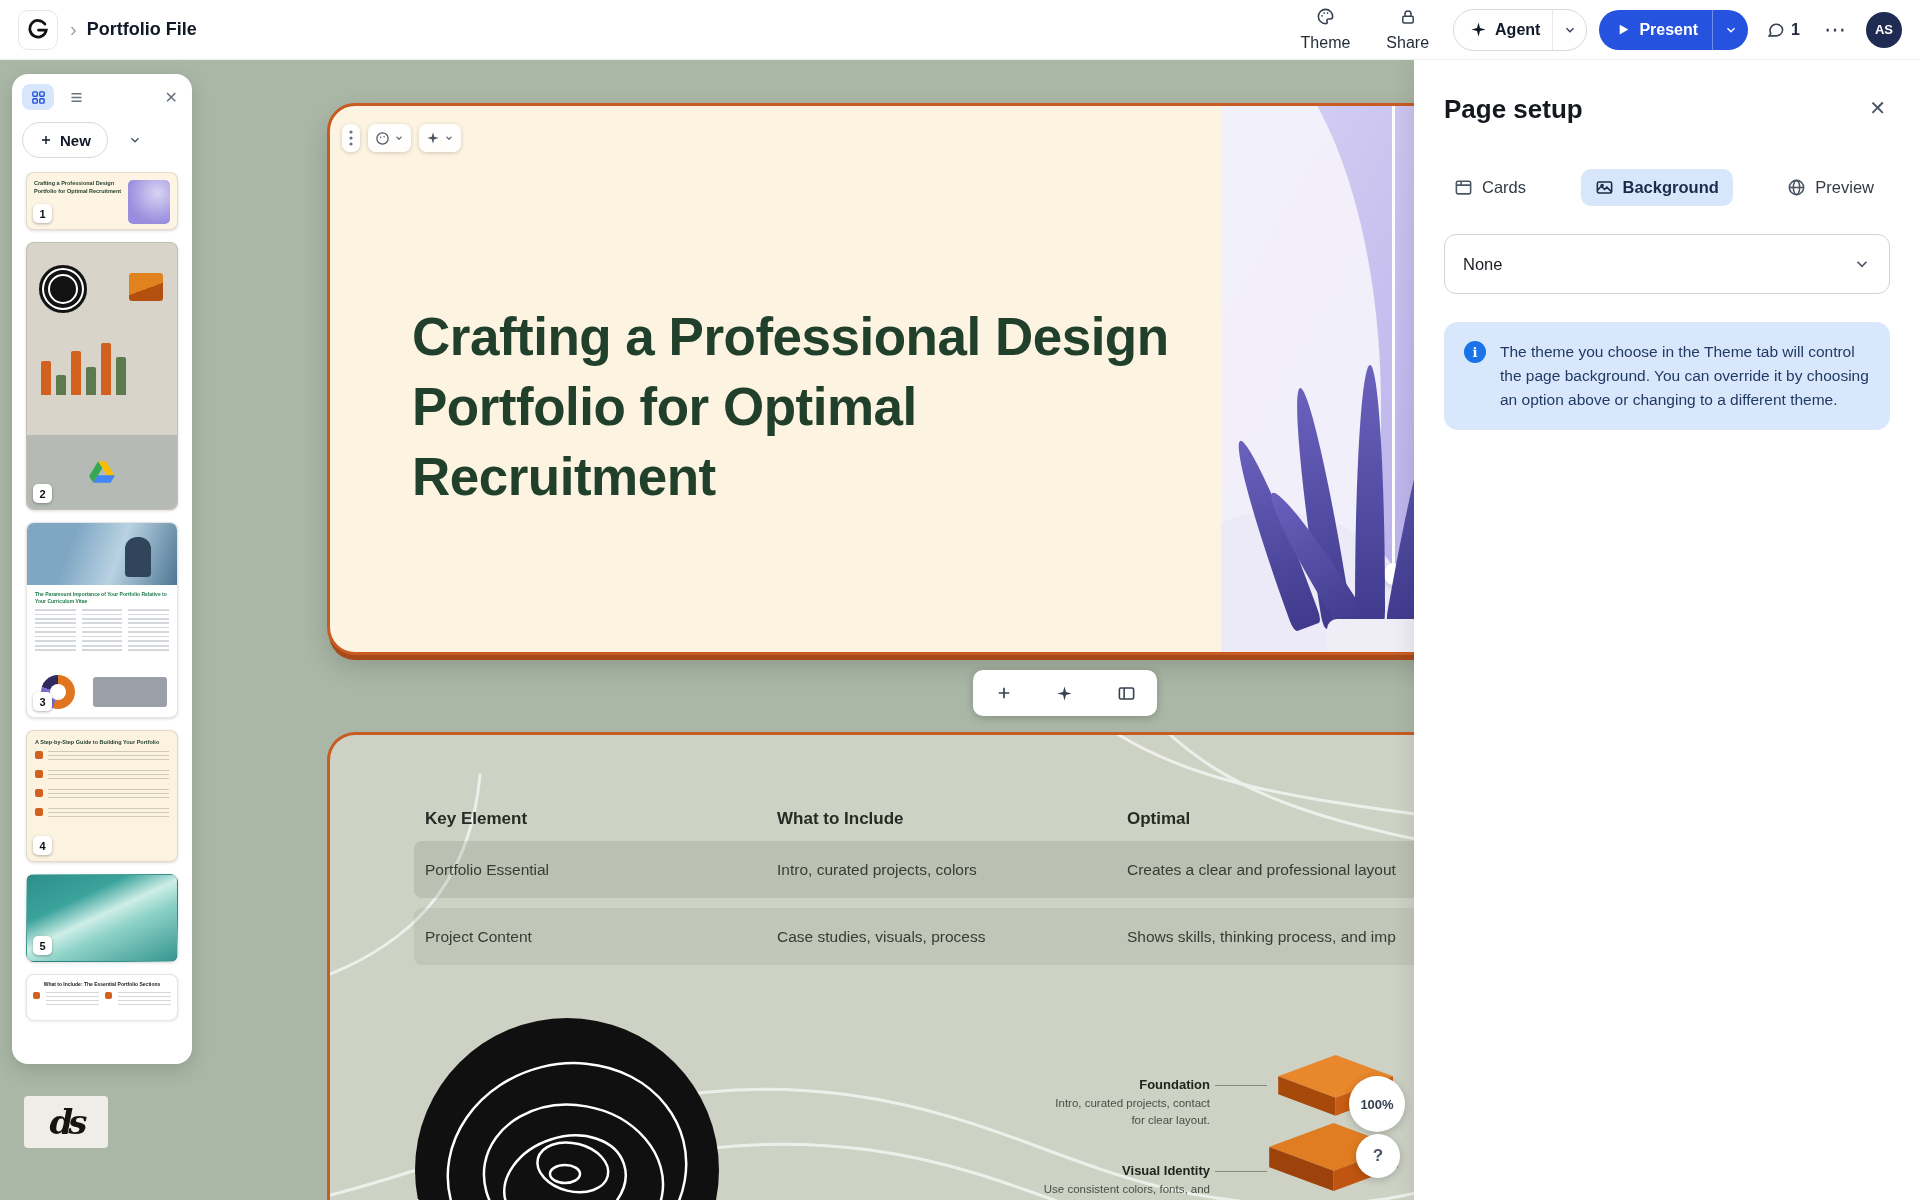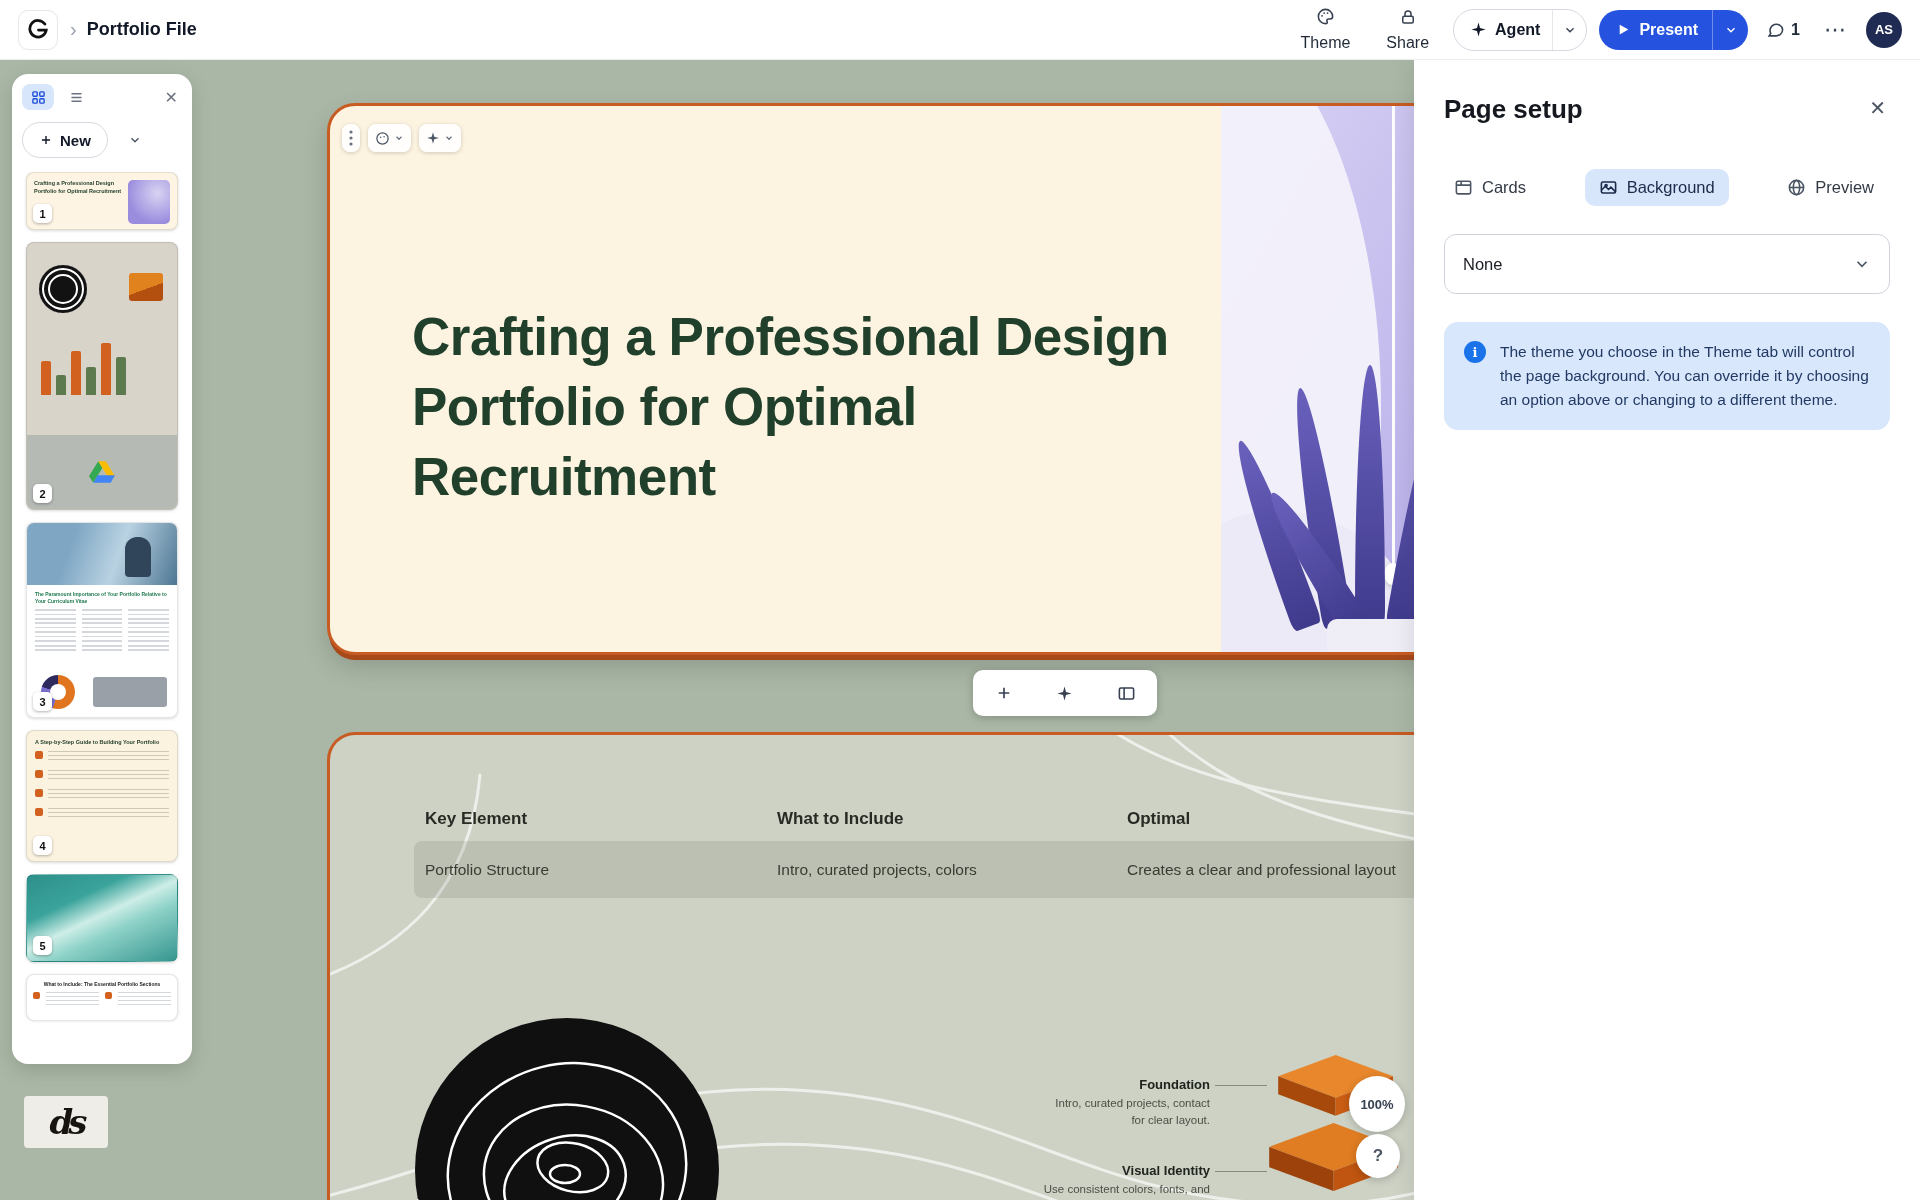--- a/index.html
+++ b/index.html
@@ -142,21 +142,21 @@
   
   .setup-panel{position:absolute;right:0;top:60px;width:506px;height:1140px;background:#fff;z-index:35;
                box-shadow:-6px 0 18px rgba(0,0,0,.07);padding:34px 30px;box-sizing:border-box;}
   .sp-headrow{display:flex;align-items:flex-start;}
   .sp-title{font-size:26px;font-weight:700;color:#15181e;}
   .sp-close{margin-left:auto;background:none;border:none;color:#4b5563;font-size:20px;cursor:pointer;padding:2px 4px;}
   .sp-tabs{display:flex;align-items:center;justify-content:space-between;margin-top:44px;padding-right:6px;}
   .sp-tab{display:flex;align-items:center;gap:9px;background:none;border:none;font-size:16.5px;font-weight:500;color:#333a45;
           cursor:pointer;padding:9px 10px;border-radius:10px;}
   .sp-tab svg{stroke:#4b5563;}
-  .sp-tab.sel{background:#d8e6fb;color:#1c2b4a;font-weight:400;padding:9px 14px;}
+  .sp-tab.sel{background:#d8e6fb;color:#1c2b4a;font-weight:700;padding:9px 14px;}
   .sp-tab.sel svg{stroke:#1c2b4a;}
   .sp-select{margin-top:28px;height:60px;border:1.5px solid #cfd4dc;border-radius:12px;background:#fff;display:flex;
              align-items:center;padding:0 18px;width:100%;box-sizing:border-box;cursor:pointer;}
   .sp-select span{font-size:16.5px;color:#1a1d23;}
   .sp-select svg{margin-left:auto;}
   .info-box{margin-top:28px;background:#d8e7fc;border-radius:14px;padding:18px 20px;display:flex;gap:14px;align-items:flex-start;}
   .info-ico{width:22px;height:22px;border-radius:50%;background:#1a73e8;color:#fff;font-size:13px;font-weight:700;font-family:"DejaVu Serif",serif;
             display:flex;align-items:center;justify-content:center;flex-shrink:0;margin-top:1px;}
   .info-text{font-size:15.5px;line-height:1.55;color:#223a63;}
 </style>
@@ -440,23 +440,28 @@
         </g>
       </g>
     </svg>
 
     <div class="tbl-head">
       <span>Key Element</span>
       <span>What to Include</span>
       <span>Optimal</span>
     </div>
     <div class="tbl-row r0">
-      <span>Portfolio Structure</span>
+      <span>Portfolio Essential</span>
       <span>Intro, curated projects, colors</span>
       <span>Creates a clear and professional layout</span>
+    </div>
+    <div class="tbl-row r1">
+      <span>Project Content</span>
+      <span>Case studies, visuals, process</span>
+      <span>Shows skills, thinking process, and imp</span>
     </div>
 
     <div class="diagram">
       <div class="dlabel d0">
         <div class="dt">Foundation</div>
         <div class="dd">Intro, curated projects, contact for clear layout.</div>
       </div>
       <div class="dlabel d1">
         <div class="dt">Visual Identity</div>
         <div class="dd">Use consistent colors, fonts, and motifs</div>

